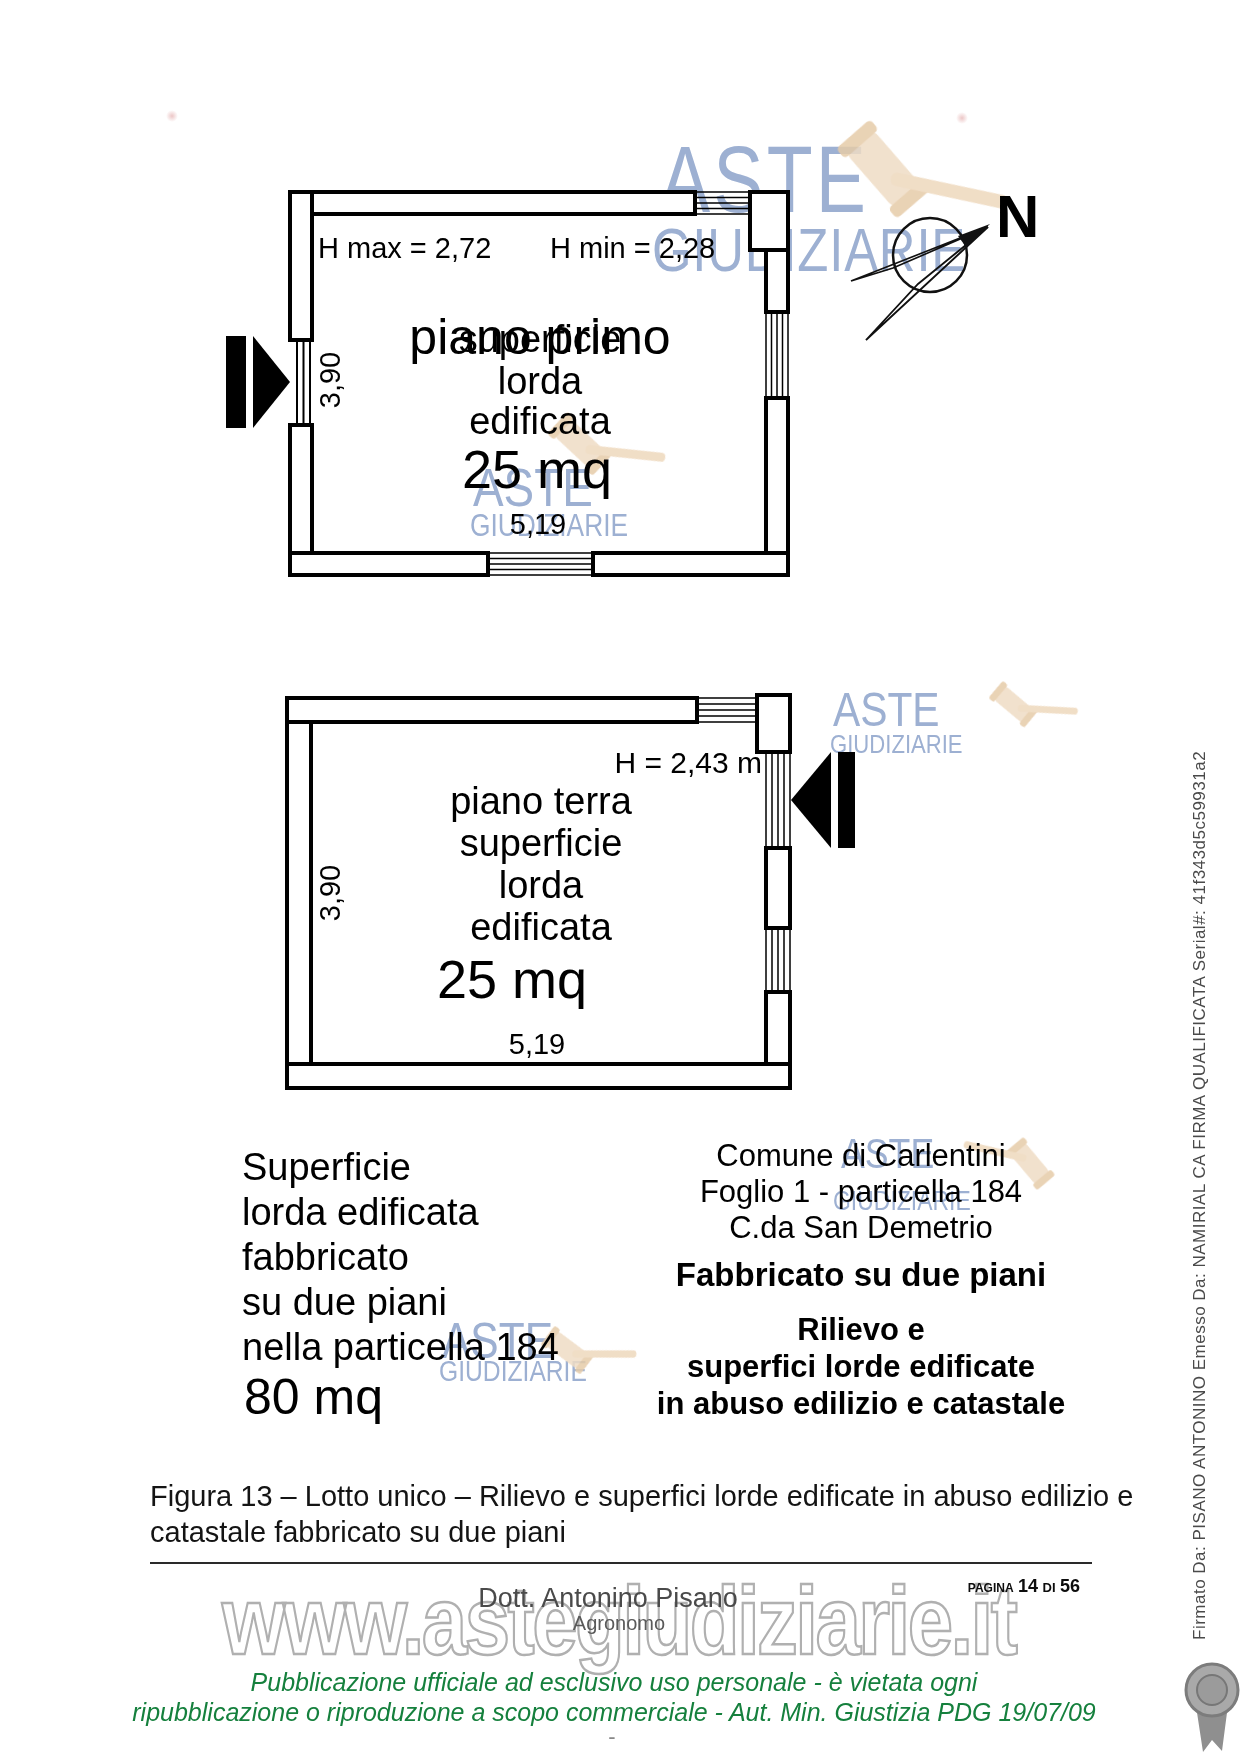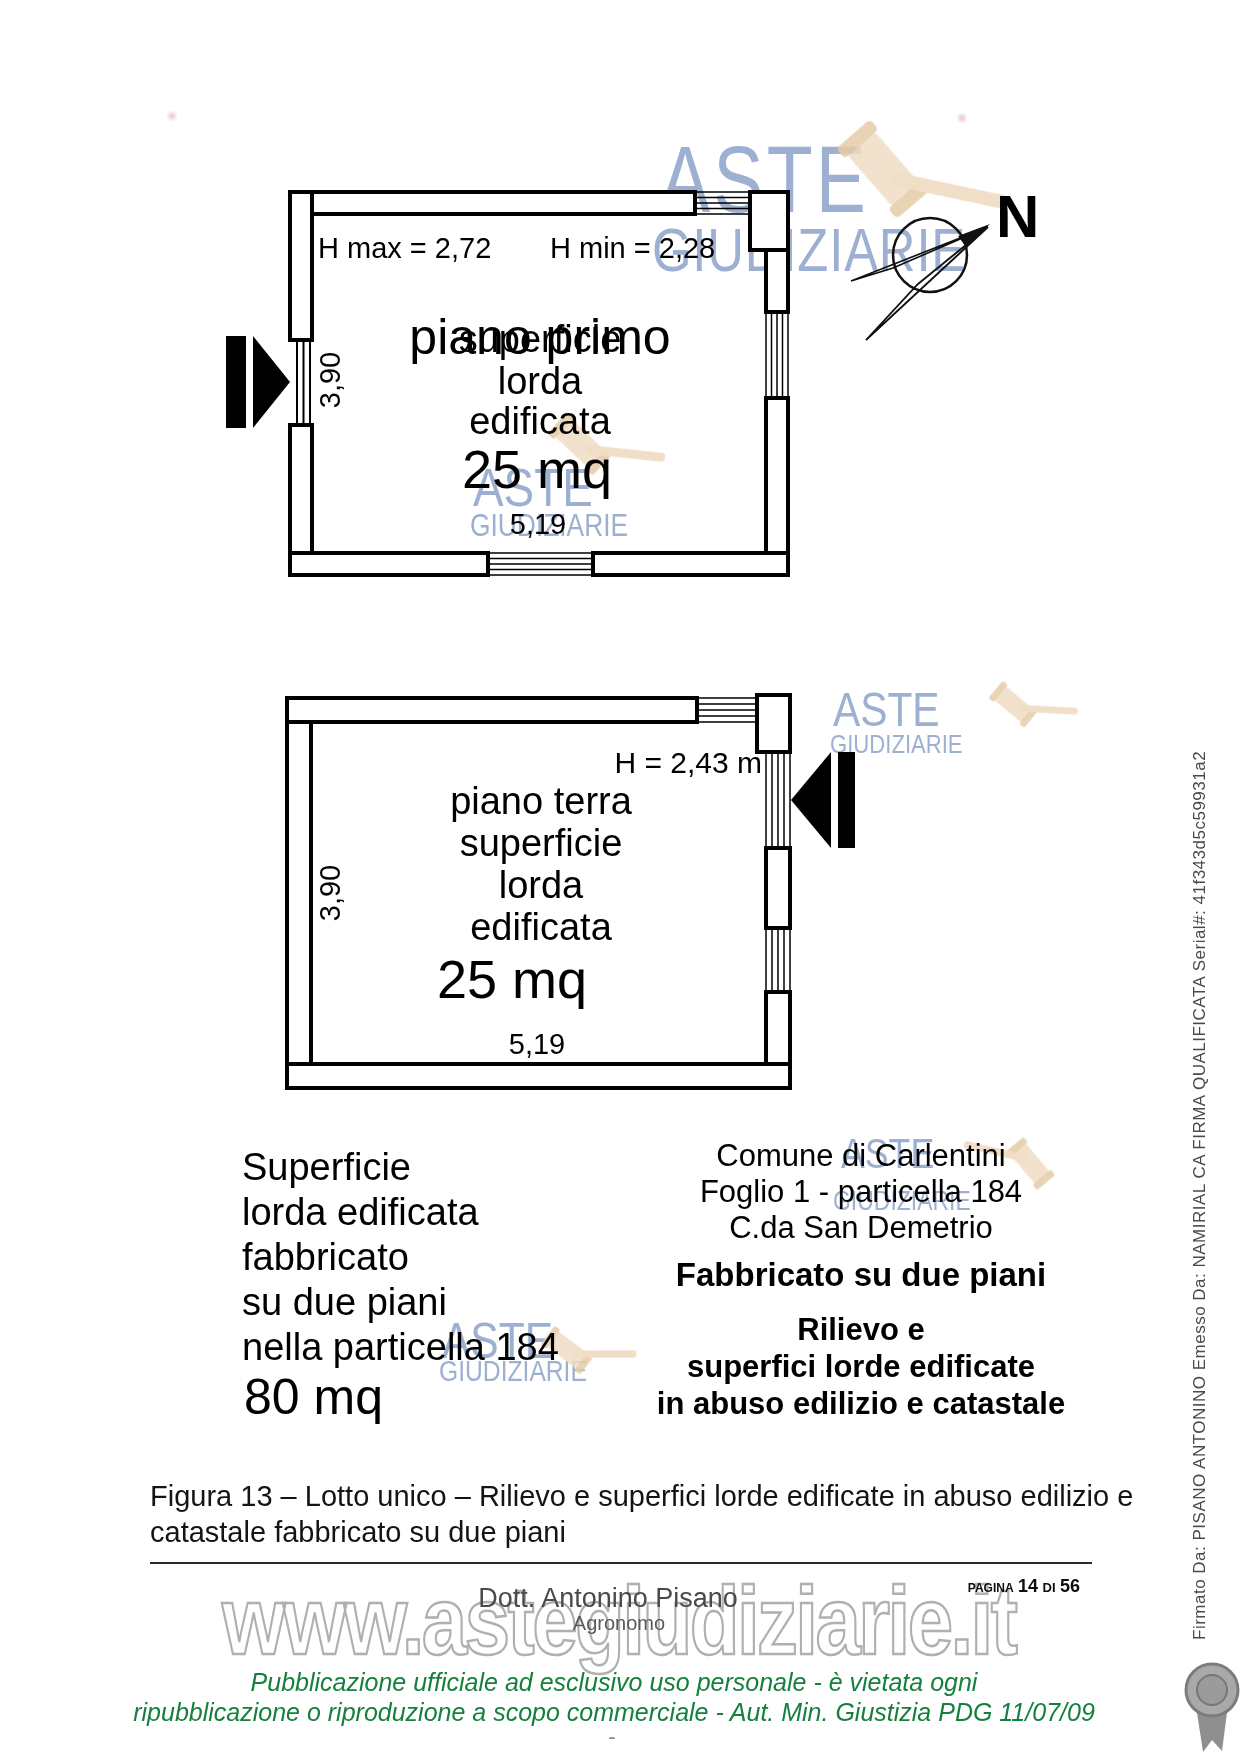--- a/index.html
+++ b/index.html
@@ -160,18 +160,18 @@
 
   <div class="abs pgnum" style="left:948px;top:1576px;width:132px;">
     <span style="font-size:12px;">PAGINA</span>
     <span style="font-size:18px;">14</span>
     <span style="font-size:13px;">DI</span>
     <span style="font-size:18px;">56</span>
   </div>
   <div class="ptxt" style="left:608px;top:1583px;font-size:27px;color:#4a4a4a;">Dott. Antonino Pisano</div>
   <div class="ptxt" style="left:608px;top:1612px;font-size:20px;color:#5a5a5a;margin-left:11px;">Agronomo</div>
   <div class="abs legal" style="left:614px;top:1668px;">Pubblicazione ufficiale ad esclusivo uso personale - è vietata ogni</div>
-  <div class="abs legal" style="left:614px;top:1698px;">ripubblicazione o riproduzione a scopo commerciale - Aut. Min. Giustizia PDG 11/07/09</div>
+  <div class="abs legal" style="left:614px;top:1698px;">ripubblicazione o riproduzione a scopo commerciale - Aut. Min. Giustizia PDG 19/07/09</div>
   <div class="ptxt" style="left:612px;top:1724px;font-size:22px;color:#888;">-</div>
 
   <div class="abs sig" style="left:1190px;top:860px;height:780px;">Firmato Da: PISANO ANTONINO Emesso Da: NAMIRIAL CA FIRMA QUALIFICATA Serial#: 41f343d5c59931a2</div>
 
 </div>
 
 </body></html>

